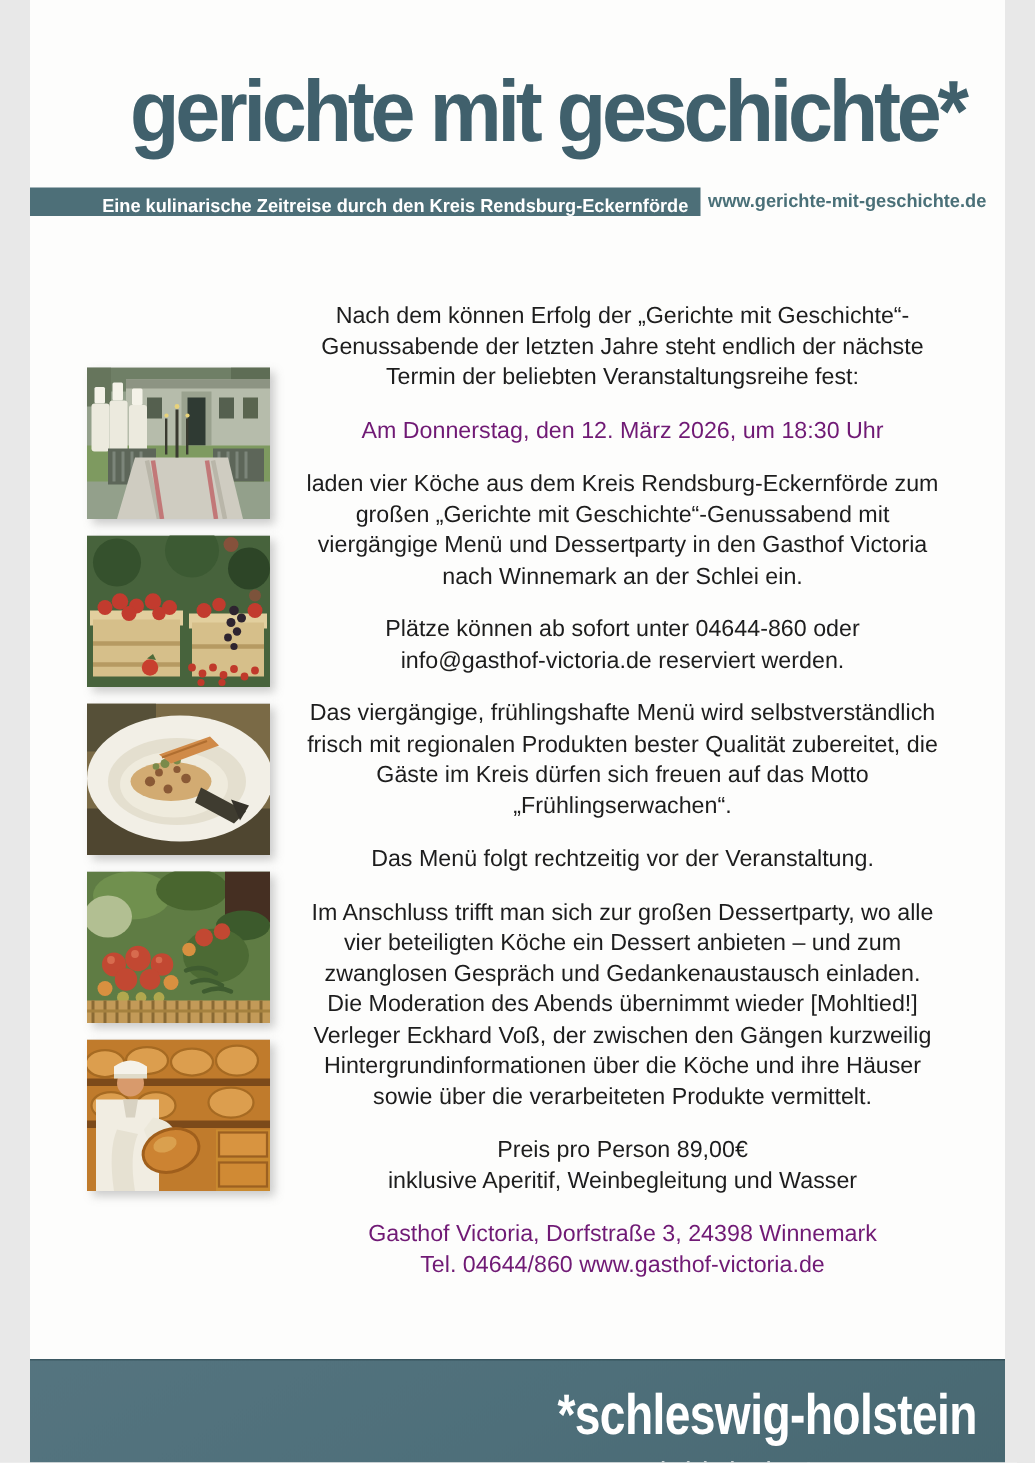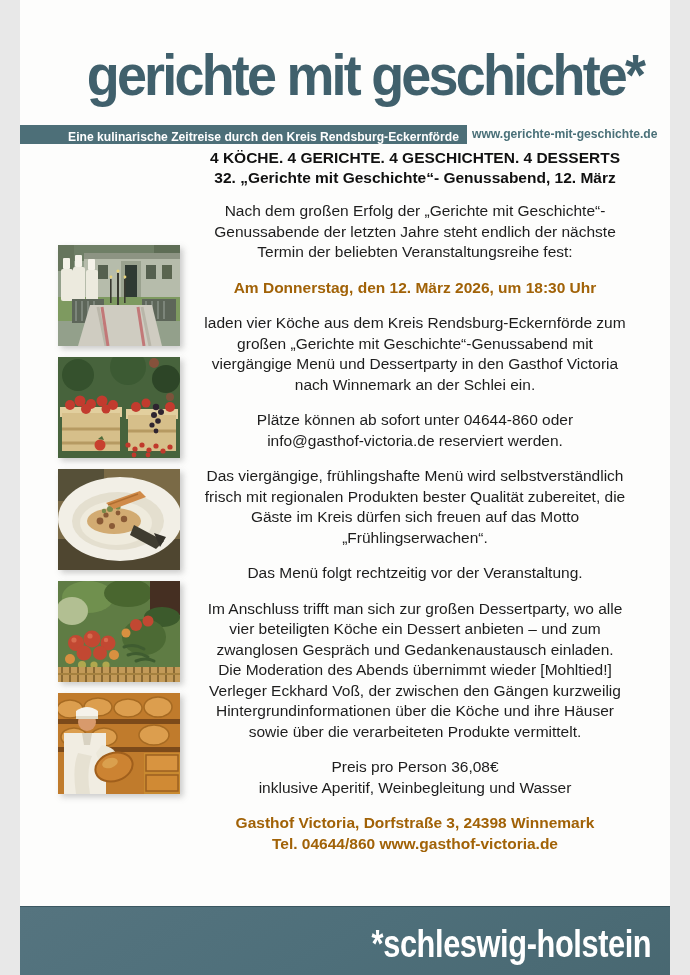--- a/index.html
+++ b/index.html
@@ -40,21 +40,21 @@
     text-align:center; font-weight:bold; font-size:15.5px; line-height:19.5px;
     color:#101010; white-space:pre-line;
   }
 
   
   .content {
     position:absolute; top:201px; left:130px; width:530px;
     text-align:center; font-size:15.5px; line-height:20.5px; color:#1d1d1d;
   }
   .content p { margin:0 0 15px 0; white-space:pre-line; }
-  .content p.bold { font-weight:bold; color:#a16207; }
+  .content p.bold { font-weight:normal; color:#701a75; }
 
   
   .photo-strip {
     position:absolute; left:38px; top:245px; width:122px;
     display:flex; flex-direction:column; gap:11px;
   }
   .photo {
     width:122px; height:101px; background:#ddd;
     box-shadow:3px 3px 6px rgba(110,110,110,0.35);
   }
@@ -83,25 +83,23 @@
 
 <div class="page">
 
   <div class="brand-title">gerichte mit geschichte*</div>
 
   <div class="banner-bar">
     <span class="banner-tagline">Eine kulinarische Zeitreise durch den Kreis Rendsburg-Eckernförde</span>
   </div>
   <div class="banner-url">www.gerichte-mit-geschichte.de</div>
 
-  <div class="headline"><span>4 KÖCHE. 4 GERICHTE. 4 GESCHICHTEN. 4 DESSERTS</span>
-<span>32. „Gerichte mit Geschichte“- Genussabend, 12. März</span></div>
 
   <div class="content">
-      <p>Nach dem großen Erfolg der „Gerichte mit Geschichte“-
+      <p>Nach dem können Erfolg der „Gerichte mit Geschichte“-
 Genussabende der letzten Jahre steht endlich der nächste
 Termin der beliebten Veranstaltungsreihe fest:</p>
       <p class="bold">Am Donnerstag, den 12. März 2026, um 18:30 Uhr</p>
       <p>laden vier Köche aus dem Kreis Rendsburg-Eckernförde zum
 großen „Gerichte mit Geschichte“-Genussabend mit
 viergängige Menü und Dessertparty in den Gasthof Victoria
 nach Winnemark an der Schlei ein.</p>
       <p>Plätze können ab sofort unter 04644-860 oder
 info@gasthof-victoria.de reserviert werden.</p>
       <p>Das viergängige, frühlingshafte Menü wird selbstverständlich
@@ -109,21 +107,21 @@
 Gäste im Kreis dürfen sich freuen auf das Motto
 „Frühlingserwachen“.</p>
       <p>Das Menü folgt rechtzeitig vor der Veranstaltung.</p>
       <p>Im Anschluss trifft man sich zur großen Dessertparty, wo alle
 vier beteiligten Köche ein Dessert anbieten – und zum
 zwanglosen Gespräch und Gedankenaustausch einladen.
 Die Moderation des Abends übernimmt wieder [Mohltied!]
 Verleger Eckhard Voß, der zwischen den Gängen kurzweilig
 Hintergrundinformationen über die Köche und ihre Häuser
 sowie über die verarbeiteten Produkte vermittelt.</p>
-      <p>Preis pro Person 36,08€
+      <p>Preis pro Person 89,00€
 inklusive Aperitif, Weinbegleitung und Wasser</p>
       <p class="bold">Gasthof Victoria, Dorfstraße 3, 24398 Winnemark
 Tel. 04644/860 www.gasthof-victoria.de</p>
     </div>
 
   <div class="photo-strip">
 
     <div class="photo">
       <svg viewBox="0 0 122 101" preserveAspectRatio="none">
         <rect width="122" height="101" fill="#93a08b"></rect>

